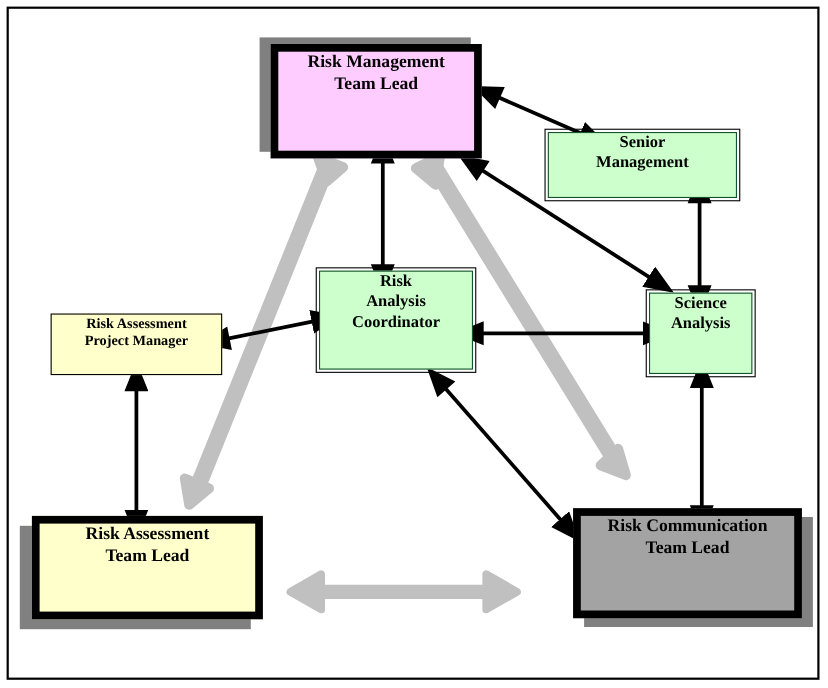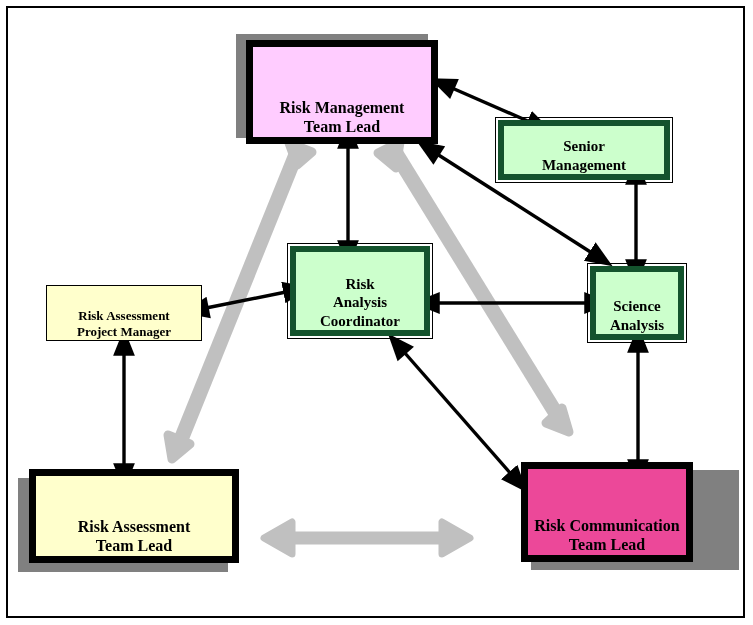--- a/index.html
+++ b/index.html
@@ -27,41 +27,41 @@
   #arrow-layer {
     position: absolute;
     left: 0; top: 0;
     width: 753px;
     height: 625px;
   }
   .node {
     position: absolute;
     box-sizing: border-box;
     display: flex;
-    align-items: flex-end;
+    align-items: flex-start;
     justify-content: center;
     text-align: center;
     color: #000000;
     font-weight: bold;
     line-height: 1.22;
     z-index: 5;
   }
   .shadow {
     position: absolute;
     background: #808080;
     z-index: 2;
   }
   
   .node.heavy {
     border: 7px solid #000000;
     font-size: 16px;
   }
   
   .node.dbl {
-    border: 6px solid #14532d;
+    border: 1px solid #14532d;
     outline: 1px solid #000000;
     outline-offset: 2px;
     font-size: 15px;
   }
   
   .node.plain {
     border: 1px solid #000000;
     font-size: 13px;
   }
   .node .lines { white-space: pre-line; }
@@ -154,18 +154,18 @@
   <div class="node plain" style="left:46px; top:285px; width:156px; height:56px; background:#FFFFCC;">
     <span class="lines">Risk Assessment
 Project Manager</span>
   </div>
 
   <div class="node heavy" style="left:29px; top:469px; width:210px; height:94px; background:#FFFFCC;">
     <span class="lines">Risk Assessment
 Team Lead</span>
   </div>
 
-  <div class="node heavy" style="left:521px; top:462px; width:172px; height:100px; background:#ec4899;">
+  <div class="node heavy" style="left:521px; top:462px; width:208px; height:100px; background:#a3a3a3;">
     <span class="lines">Risk Communication
 Team Lead</span>
   </div>
 
 </div>
 
 </body></html>

